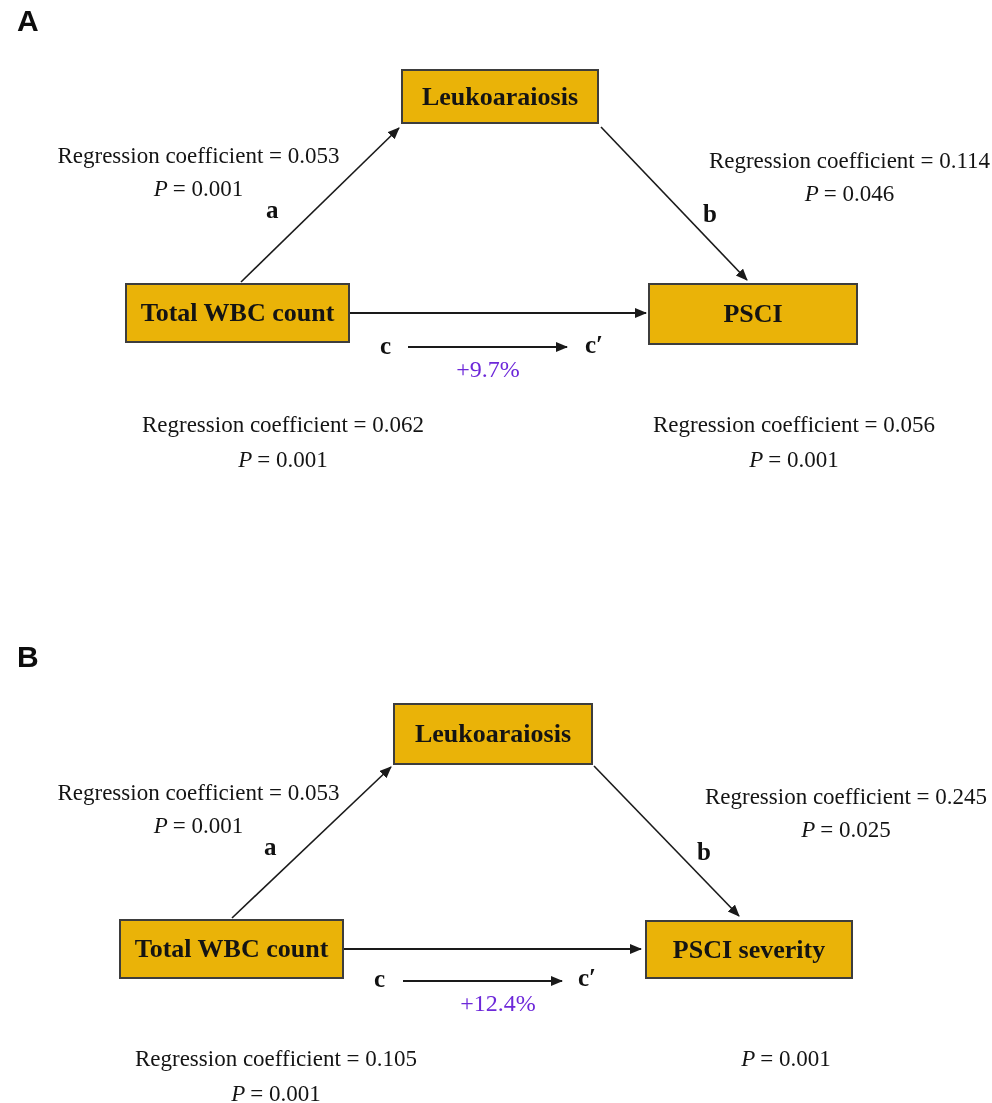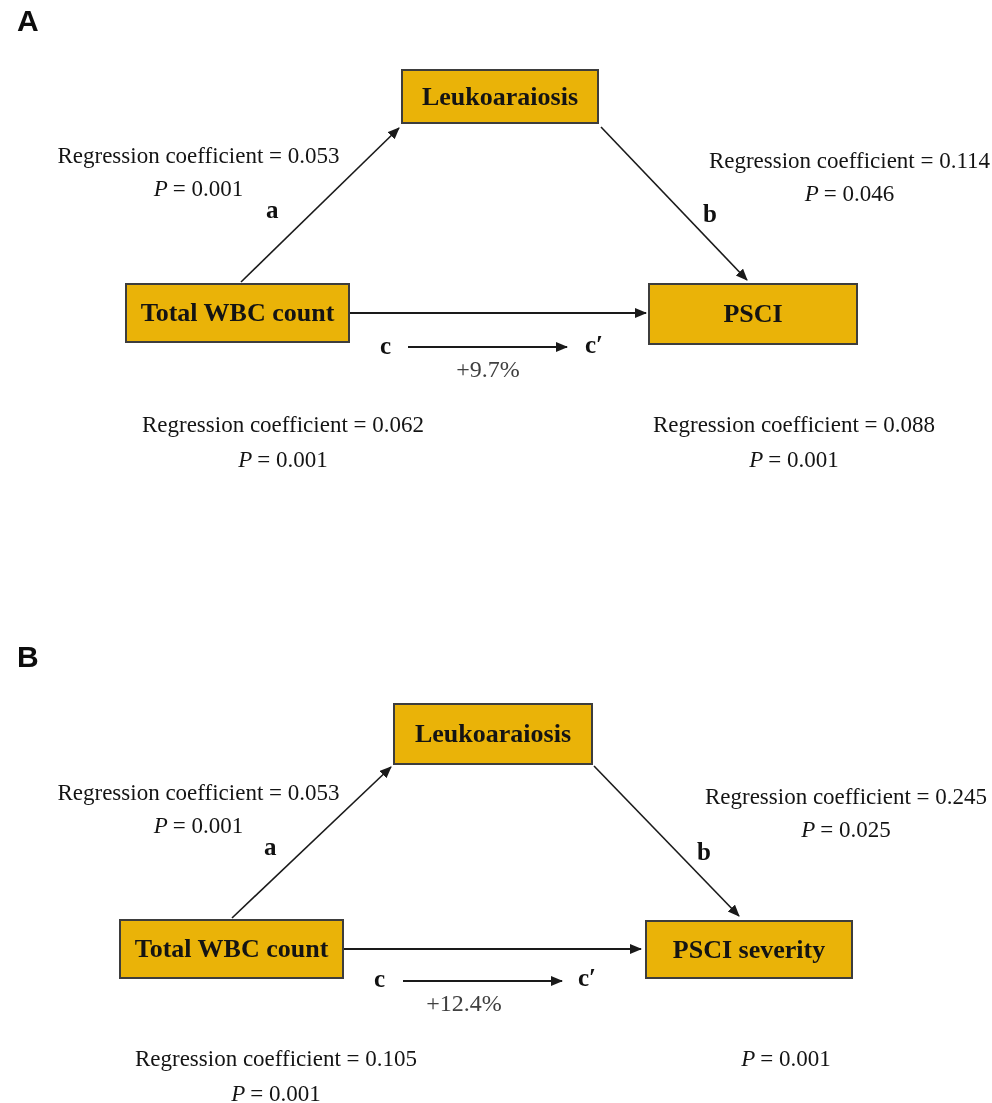--- a/index.html
+++ b/index.html
@@ -57,21 +57,21 @@
     font-size: 25px;
     line-height: 25px;
     color: #111111;
   }
   .change-label {
     position: absolute;
     width: 140px;
     text-align: center;
     font-size: 24px;
     line-height: 26px;
-    color: #404040;
+    color: #6d28d9;
   }
   .arrow-layer {
     position: absolute;
     left: 0;
     pointer-events: none;
   }
   #svgA { top: 0; }
   #svgB { top: 620px; }
 
   
@@ -93,21 +93,21 @@
   #pb-label       { left: 17px;  top: 642px; }
   #pb-mediator    { left: 393px; top: 703px; width: 200px; height: 62px; }
   #pb-predictor   { left: 119px; top: 919px; width: 225px; height: 60px; }
   #pb-outcome     { left: 645px; top: 920px; width: 208px; height: 59px; }
   #pb-stat-a      { left: 0px;   top: 776px; width: 345px; }
   #pb-stat-b      { left: 650px; top: 780px; width: 340px; }
   #pb-tag-a       { left: 264px; top: 834px; }
   #pb-tag-b       { left: 697px; top: 839px; }
   #pb-tag-c       { left: 374px; top: 966px; }
   #pb-tag-cprime  { left: 578px; top: 965px; }
-  #pb-change      { left: 394px; top: 990px; }
+  #pb-change      { left: 428px; top: 990px; }
   #pb-stat-total  { left: 80px;  top: 1041px; width: 340px; }
   #pb-stat-direct { left: 590px; top: 1041px; width: 340px; }
 </style>
 </head>
 <body>
 
 <div class="figure">
 
   <svg id="svgA" class="arrow-layer" width="992" height="620" viewBox="0 0 992 620" xmlns="http://www.w3.org/2000/svg">
     <defs>
@@ -142,21 +142,21 @@
   <div id="pa-tag-c" class="path-tag">c</div>
   <div id="pa-tag-cprime" class="path-tag">c′</div>
   <div id="pa-change" class="change-label">+9.7%</div>
 
   <div id="pa-stat-total" class="stat wide-gap">
     <div>Regression coefficient = 0.062</div>
     <div class="pline"><span class="pp">P</span><span>= 0.001</span></div>
   </div>
 
   <div id="pa-stat-direct" class="stat wide-gap">
-    <div>Regression coefficient = 0.088</div>
+    <div>Regression coefficient = 0.056</div>
     <div class="pline"><span class="pp">P</span><span>= 0.001</span></div>
   </div>
 
   <svg id="svgB" class="arrow-layer" width="992" height="483" viewBox="0 0 992 483" xmlns="http://www.w3.org/2000/svg">
     <defs>
       <marker id="arrB" markerUnits="userSpaceOnUse" markerWidth="13" markerHeight="11" refX="11" refY="5" orient="auto">
         <path d="M0,0 L12,5 L0,10 Z" fill="#1a1a1a"></path>
       </marker>
     </defs>
     <line x1="232" y1="298" x2="391" y2="147" stroke="#1a1a1a" stroke-width="1.6" marker-end="url(#arrB)"></line>

